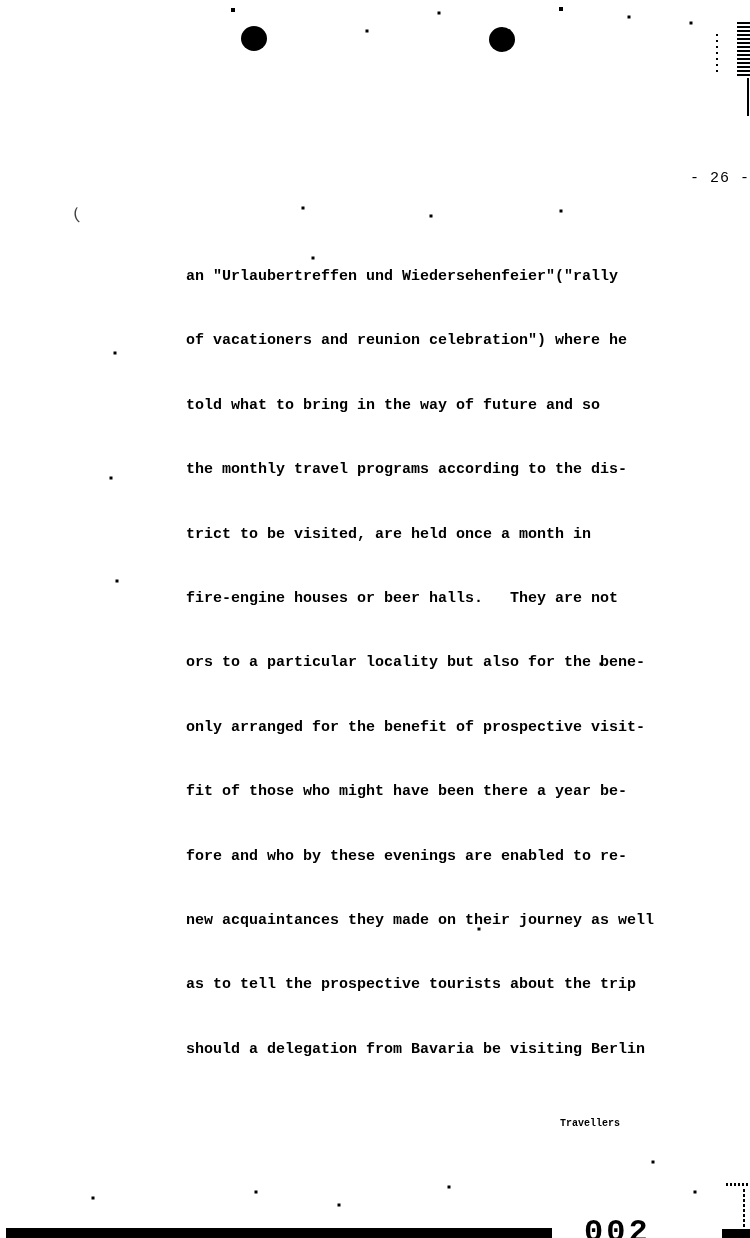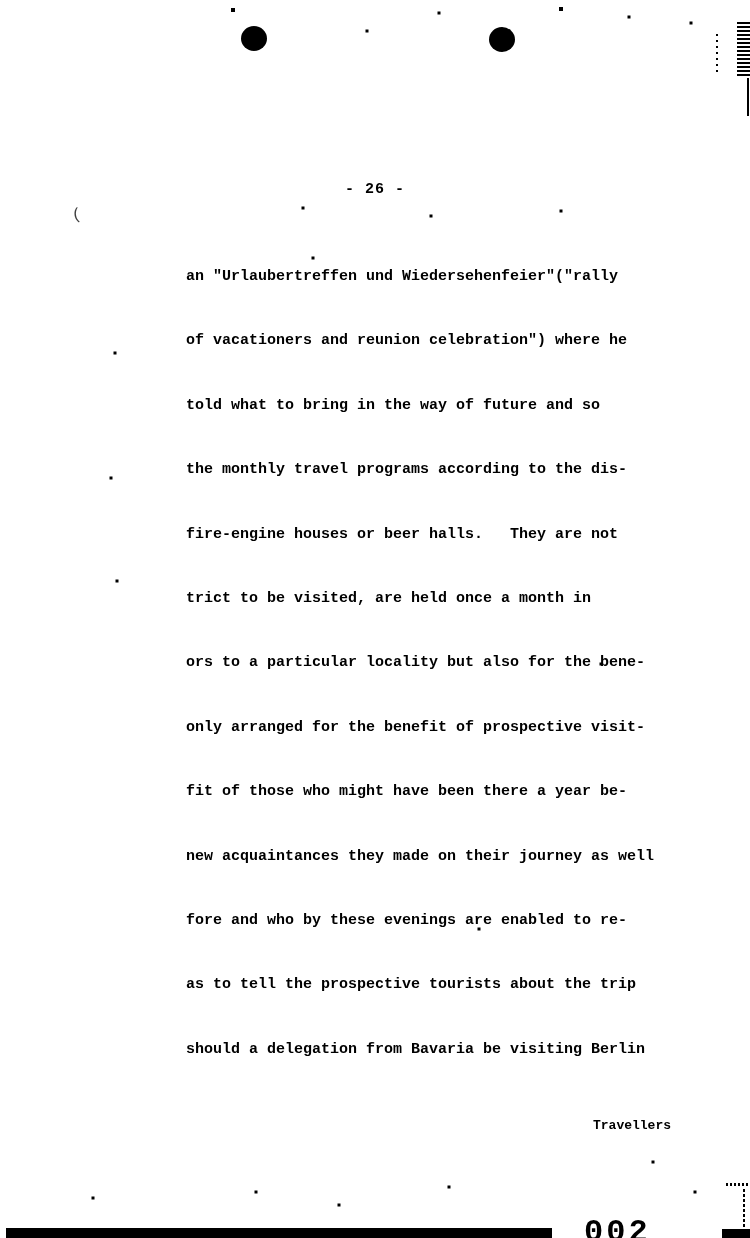--- a/index.html
+++ b/index.html
@@ -7,38 +7,38 @@
     position: relative;
     width: 750px;
     height: 1238px;
     background: #ffffff;
     overflow: hidden;
     font-family: "Liberation Mono", "DejaVu Sans Mono", monospace;
     color: #000000;
   }
   .page-number {
     position: absolute;
-    top: 181px; left: 0; width: 750px;
-    text-align: center;
-    font-size: 15px; font-weight: bold;
+    top: 170px; left: 0; width: 750px;
+    text-align: right;
+    font-size: 15px; font-weight: normal;
     letter-spacing: 1px;
     white-space: pre;
   }
   .body-text {
     position: absolute;
     left: 186px; top: 228px;
     font-size: 15px; font-weight: bold;
     white-space: pre;
   }
   .line { height: 30.4px; line-height: 30.4px; }
   .u { text-underline-offset: 3px; text-decoration-thickness: 1.5px; }
   .catchword {
     position: absolute;
-    left: 593px; top: 1118px;
-    font-size: 13px; font-weight: bold;
+    left: 560px; top: 1118px;
+    font-size: 10px; font-weight: bold;
     white-space: pre;
   }
   .stamp-partial {
     position: absolute;
     left: 584px; top: 1214px;
     font-size: 32px; font-weight: bold;
     letter-spacing: 3px;
   }
   .punch { position: absolute; width: 26px; height: 25px; background: #000; border-radius: 50%; }
   .punch-left  { left: 241px; top: 26px; }
@@ -93,27 +93,27 @@
 
   <div class="margin-paren">(</div>
 
   <div class="page-number">- 26 -</div>
 
   <div class="body-text">
     <div class="line"><span>an "</span><span class="u">Urlaubertreffen und Wiedersehenfeier</span><span>"("rally</span></div>
     <div class="line"><span>of vacationers and reunion celebration") where he</span></div>
     <div class="line"><span>told what to bring in the way of future and so</span></div>
     <div class="line"><span>the monthly travel programs according to the dis-</span></div>
+    <div class="line"><span>trict to be visited, are held once a month in</span></div>
     <div class="line"><span>fire-engine houses or beer halls.   They are not</span></div>
-    <div class="line"><span>trict to be visited, are held once a month in</span></div>
     <div class="line"><span>ors to a particular locality but also for the bene-</span></div>
     <div class="line"><span>only arranged for the benefit of prospective visit-</span></div>
     <div class="line"><span>fit of those who might have been there a year be-</span></div>
+    <div class="line"><span>fore and who by these evenings are enabled to re-</span></div>
     <div class="line"><span>new acquaintances they made on their journey as well</span></div>
-    <div class="line"><span>fore and who by these evenings are enabled to re-</span></div>
     <div class="line"><span>as to tell the prospective tourists about the trip</span></div>
     <div class="line"><span>should a delegation from Bavaria be visiting Berlin</span></div>
     
     
     
     
     
     
     
     

